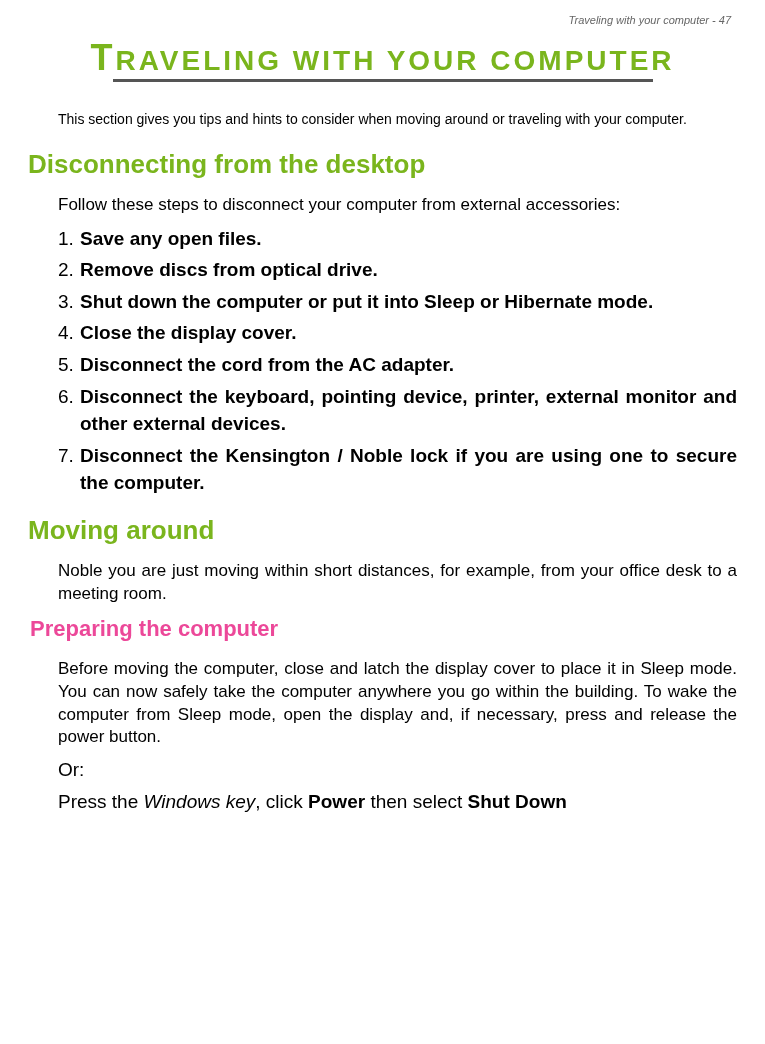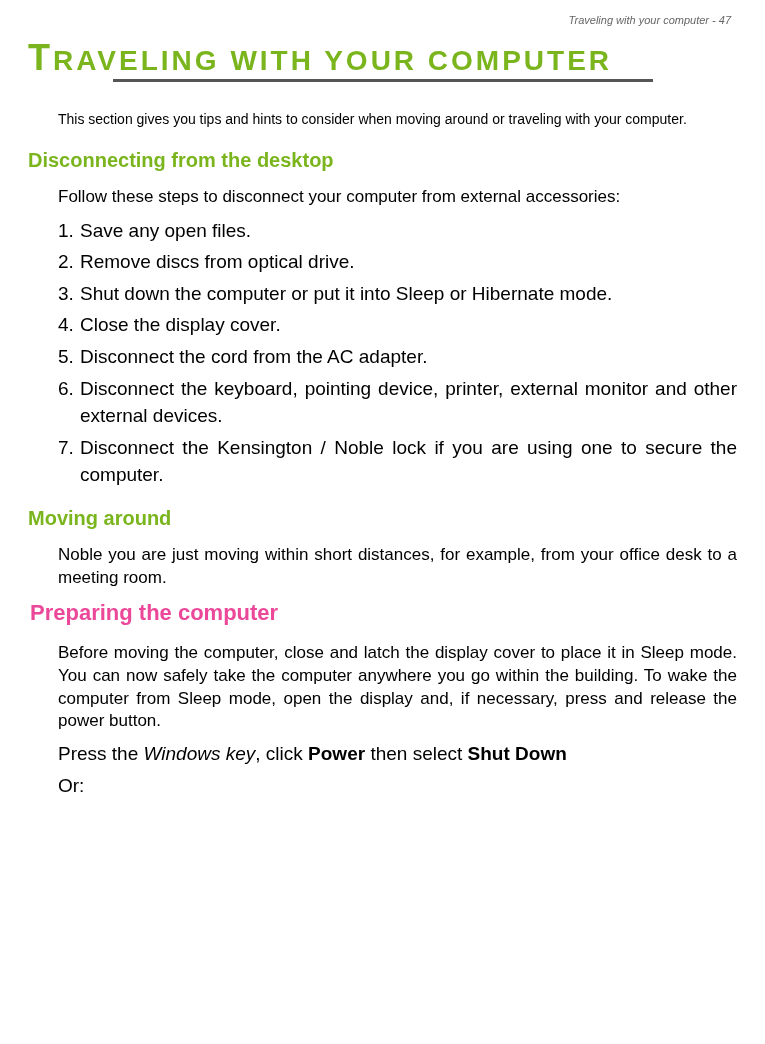--- a/index.html
+++ b/index.html
@@ -23,40 +23,41 @@
       font-style: italic;
       font-size: 11px;
       color: #666;
       padding: 14px 6px 10px 0;
     }
     .title {
       font-size: 28px;
       font-weight: bold;
       letter-spacing: 3px;
       color: #7ab51d;
+      text-align: center;
       padding: 4px 0 2px 0;
     }
     .title .big-t {
       font-size: 36px;
       vertical-align: baseline;
       line-height: 1;
     }
     .divider {
       border-bottom: 3px solid #555;
       margin: 0 auto 28px auto;
       width: 540px;
     }
     .intro {
       font-size: 14px;
       line-height: 1.35;
       margin: 0 0 20px 30px;
       text-align: justify;
     }
     h2.section {
-      font-size: 20px;
+      font-size: 26px;
       font-weight: bold;
       color: #7ab51d;
       margin: 0 0 14px 0;
     }
     .body-text {
       font-size: 17px;
       line-height: 1.35;
       margin: 0 0 8px 30px;
       text-align: justify;
     }
@@ -68,20 +69,21 @@
     .ol .item {
       display: flex;
       text-align: justify;
       margin-bottom: 4px;
     }
     .ol .num {
       flex: 0 0 22px;
     }
     .ol .txt {
       flex: 1;
+      font-weight: bold;
     }
     h3.subsection {
       font-size: 22px;
       font-weight: bold;
       color: #ec4899;
       margin: 10px 0 16px 2px;
     }
     .italic {
       font-style: italic;
     }
@@ -140,17 +142,17 @@
         <span class="txt">Disconnect the Kensington / Noble lock if you are using one to secure the computer.</span>
       </div>
   </div>
 
   <h2 class="section">Moving around</h2>
   <p class="body-text">Noble you are just moving within short distances, for example, from your office desk to a meeting room.</p>
 
   <h3 class="subsection">Preparing the computer</h3>
   <p class="body-text">Before moving the computer, close and latch the display cover to place it in Sleep mode. You can now safely take the computer anywhere you go within the building. To wake the computer from Sleep mode, open the display and, if necessary, press and release the power button.</p>
 
+  <p class="instruction">Or:</p>
   <p class="instruction">
     <span>Press the </span><span class="italic">Windows key</span><span>, click </span><span class="bold">Power</span><span> then select </span><span class="bold">Shut Down</span>
   </p>
-  <p class="instruction">Or:</p>
 </div>
 
 </body></html>

